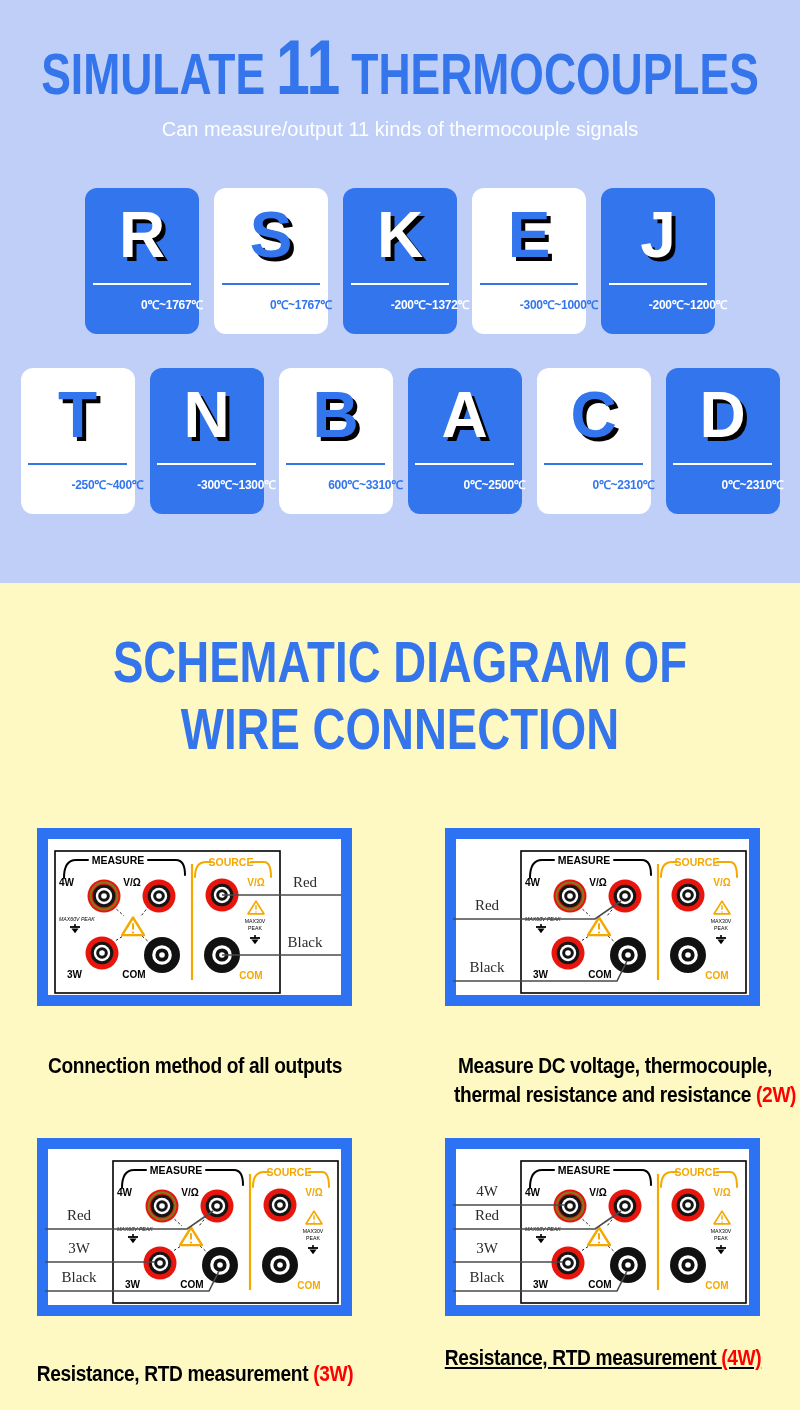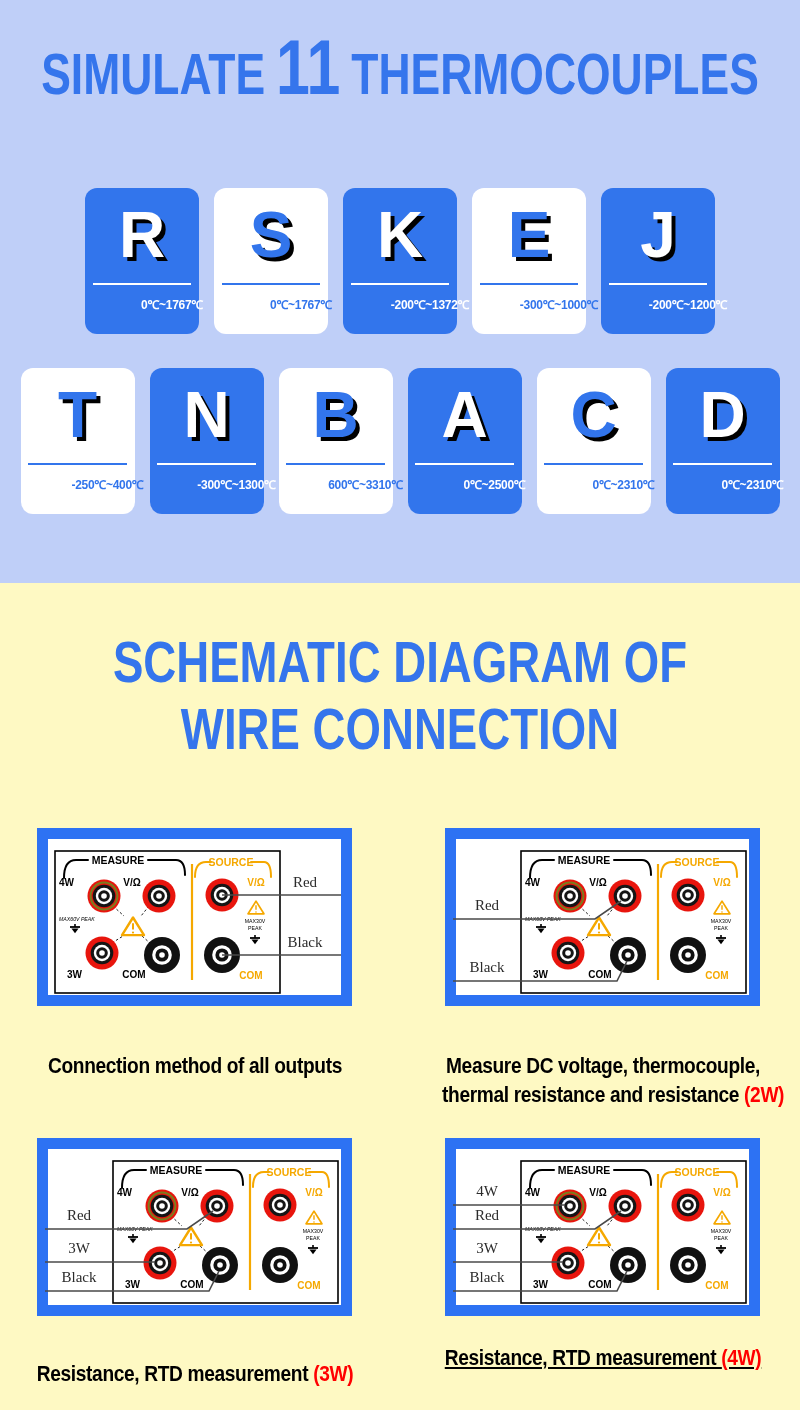--- a/index.html
+++ b/index.html
@@ -45,35 +45,36 @@
   .panel-holder svg { display:block; }
   .pos0 { left:37px;  top:245px; }
   .pos1 { left:445px; top:245px; }
   .pos2 { left:37px;  top:555px; }
   .pos3 { left:445px; top:555px; }
 
   .caption { position:absolute; text-align:center; font-weight:700; font-size:22px;
              line-height:1.32; color:#000000; letter-spacing:-0.4px;margin-top:16px; }
   .cap-line { transform:scaleX(0.87); transform-origin:50% 50%; white-space:nowrap; }
   .cappos0 { left:12px;  top:452px; width:366px; }
-  .cappos1 { left:418px; top:452px; width:370px; }
+  .cappos1 { left:430px; top:452px; width:370px; }
   .cappos2 { left:12px;  top:760px; width:366px; }
   .cappos3 { left:418px; top:744px; width:370px;text-decoration:underline; }
 </style>
 </head>
 <body>
 
 <div class="page">
 
   <section class="hero">
     <div class="hero-title">
       <span class="t-word">SIMULATE</span>
       <span class="t-num">11</span>
       <span class="t-word">THERMOCOUPLES</span>
     </div>
+    <div class="hero-sub">Can measure/output 11 kinds of thermocouple signals</div>
     <div class="cards row1" id="cards-row1">
         <div class="card blue">
           <div class="card-letter">R</div>
           <div class="card-divider"></div>
           <div class="card-range">0℃~1767℃</div>
         </div>
         <div class="card white">
           <div class="card-letter">S</div>
           <div class="card-divider"></div>
           <div class="card-range">0℃~1767℃</div>

